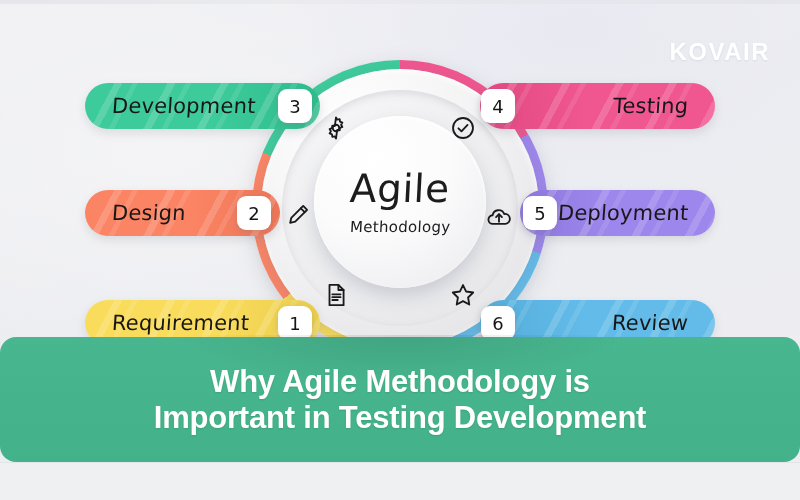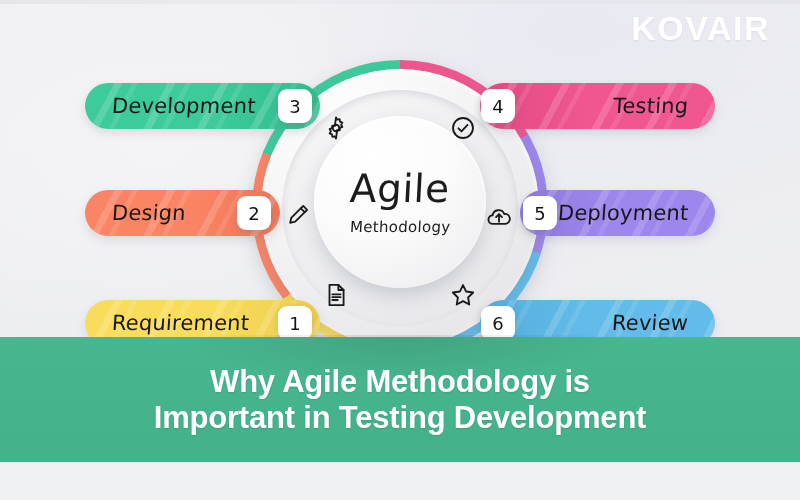--- a/index.html
+++ b/index.html
@@ -28,25 +28,25 @@
     opacity:.55;
   }
   .bg-bottom {
     position: absolute; left:0; top:462px; width:800px; height:38px;
     background: #eff0f2;
     border-top: 1px solid #e4e5e8;
   }
 
   
   .logo {
-    position: absolute; right: 30px; top: 11px;
+    position: absolute; right: 30px; top: 40px;
     color: #ffffff;
     font-family: "Liberation Sans", sans-serif;
     font-weight: 700;
-    font-size: 34px;
+    font-size: 24px;
     letter-spacing: 1.5px;
     line-height: 1;
     text-shadow: 0 1px 2px rgba(140,140,160,.18);
     user-select: none;
   }
 
   
   .ring-wrap {
     position: absolute;
     left: 252px; top: 60px;
@@ -168,20 +168,21 @@
 
   
   .banner {
     position: absolute;
     left: 0; top: 337px;
     width: 800px; height: 125px;
     background: linear-gradient(180deg, #4cb892 0%, #48b68f 50%, #45b38c 100%);
     display: flex; flex-direction: column;
     align-items: center; justify-content: center;
     z-index: 8;
+    border-radius: 16px;
   }
   .banner::before{
     content:"";
     position:absolute; left:180px; top:-2px; width:440px; height:46px;
     background: radial-gradient(ellipse at 50% 0%, rgba(0,0,0,.10), rgba(0,0,0,0) 72%);
     pointer-events:none;
   }
   .banner-line {
     font-family: "Liberation Sans", sans-serif;
     font-weight: 700;

